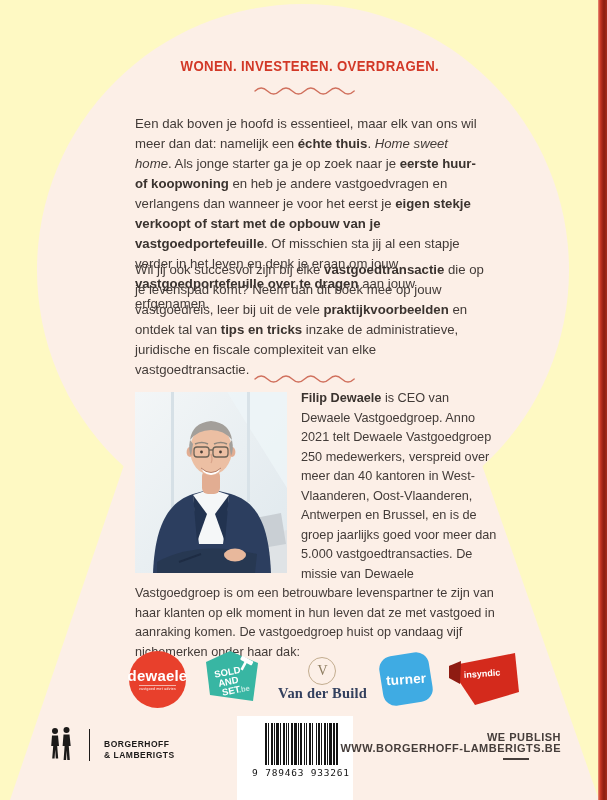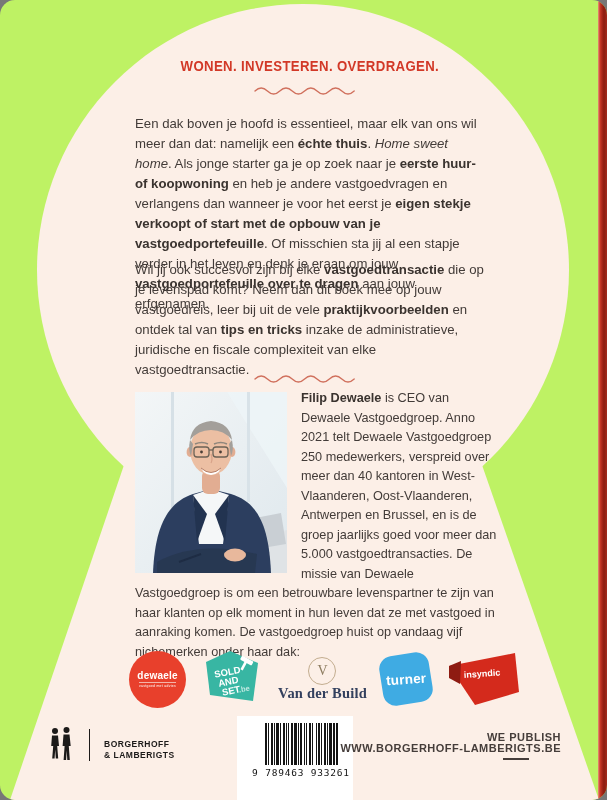--- a/index.html
+++ b/index.html
@@ -1,21 +1,20 @@
 <!DOCTYPE html>
 <html lang="nl"><head>
 <meta charset="utf-8">
 <style>
   html,body{margin:0;padding:0;background:#777;}
   .page{
     position:relative;width:607px;height:800px;overflow:hidden;
-    background:#bef264;
+    background:#fef9c3;
     font-family:"Liberation Sans","DejaVu Sans",sans-serif;
     color:#3f3836;
-    border-radius:15px;
   }
   
   .keyhole-circle{
     position:absolute;left:37px;top:4px;width:532px;height:532px;
     border-radius:50%;background:#fcefe7;
   }
   .keyhole-skirt{
     position:absolute;left:0;top:0;width:607px;height:800px;
     background:#fcefe7;
     clip-path:polygon(124px 465px,482px 465px,599px 800px,10px 800px);
@@ -47,21 +46,21 @@
   }
   
   .logo-row{
     position:absolute;left:129px;top:646px;width:392px;height:66px;
     display:flex;justify-content:space-between;align-items:center;
   }
   .logo-dewaele{
     width:57px;height:57px;border-radius:50%;background:#e8402c;
     display:flex;flex-direction:column;justify-content:center;align-items:center;color:#fff;
   }
-  .logo-dewaele .nm{font-size:10px;font-weight:bold;letter-spacing:.2px;}
+  .logo-dewaele .nm{font-size:15px;font-weight:bold;letter-spacing:.2px;}
   .logo-dewaele .tg{font-size:3.4px;letter-spacing:.3px;margin-top:1.5px;border-top:.5px solid #f4b4aa;padding-top:1px;}
   .logo-vdb{display:flex;flex-direction:column;align-items:center;}
   .logo-vdb .ring{
     width:26px;height:26px;border-radius:50%;border:1.4px solid #c3ad8f;
     display:flex;align-items:center;justify-content:center;
     font-family:"Liberation Serif","DejaVu Serif",serif;font-size:14px;color:#8d7c60;
   }
   .logo-vdb .lbl{
     font-family:"Liberation Serif","DejaVu Serif",serif;
     font-weight:bold;font-size:14.5px;color:#33405e;letter-spacing:.2px;white-space:nowrap;

